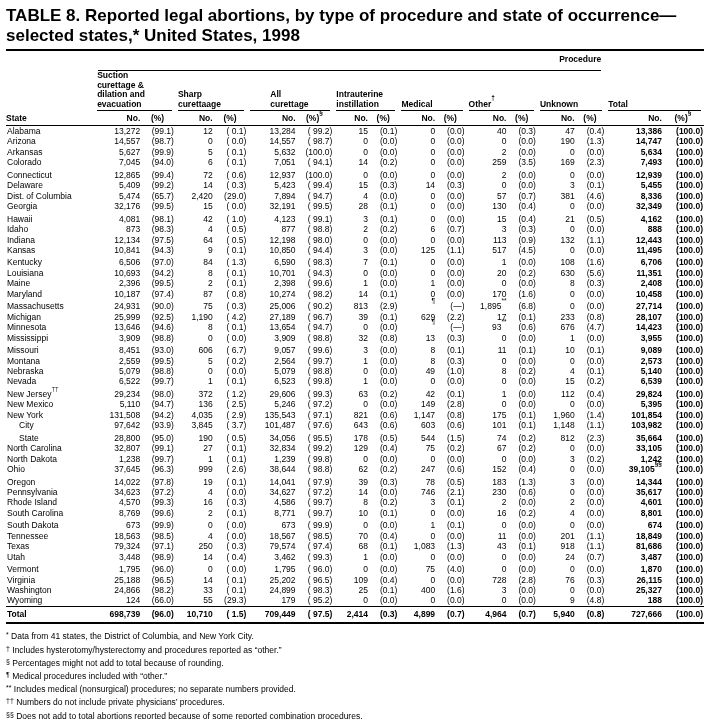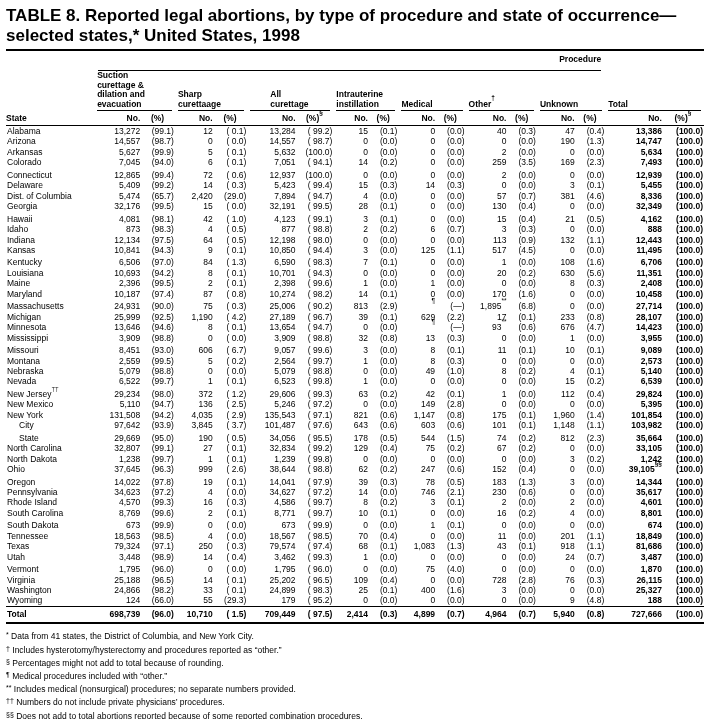--- a/index.html
+++ b/index.html
@@ -637,21 +637,21 @@
           <td class="pct">(0.6)</td>
           <td class="num">101</td>
           <td class="pct">(0.1)</td>
           <td class="num">1,148</td>
           <td class="pct">(1.1)</td>
           <td class="num tot">103,982</td>
           <td class="pct tot">(100.0)</td>
         </tr>
         <tr class="gap">
           <td class="state indent">State</td>
-          <td class="num">29,669</td>
+          <td class="num">28,800</td>
           <td class="pct">(95.0)</td>
           <td class="num">190</td>
           <td class="pct">( 0.5)</td>
           <td class="num">34,056</td>
           <td class="pct">( 95.5)</td>
           <td class="num">178</td>
           <td class="pct">(0.5)</td>
           <td class="num">544</td>
           <td class="pct">(1.5)</td>
           <td class="num">74</td>

